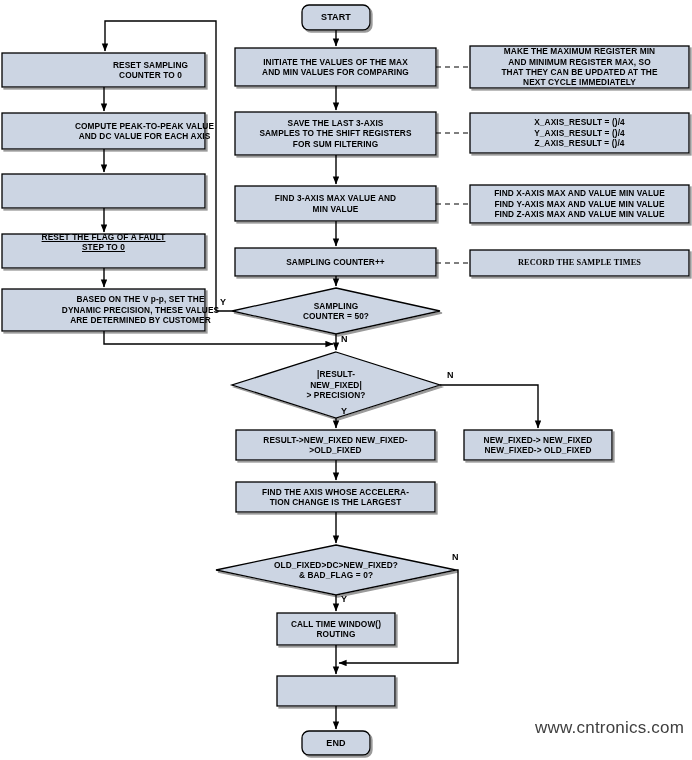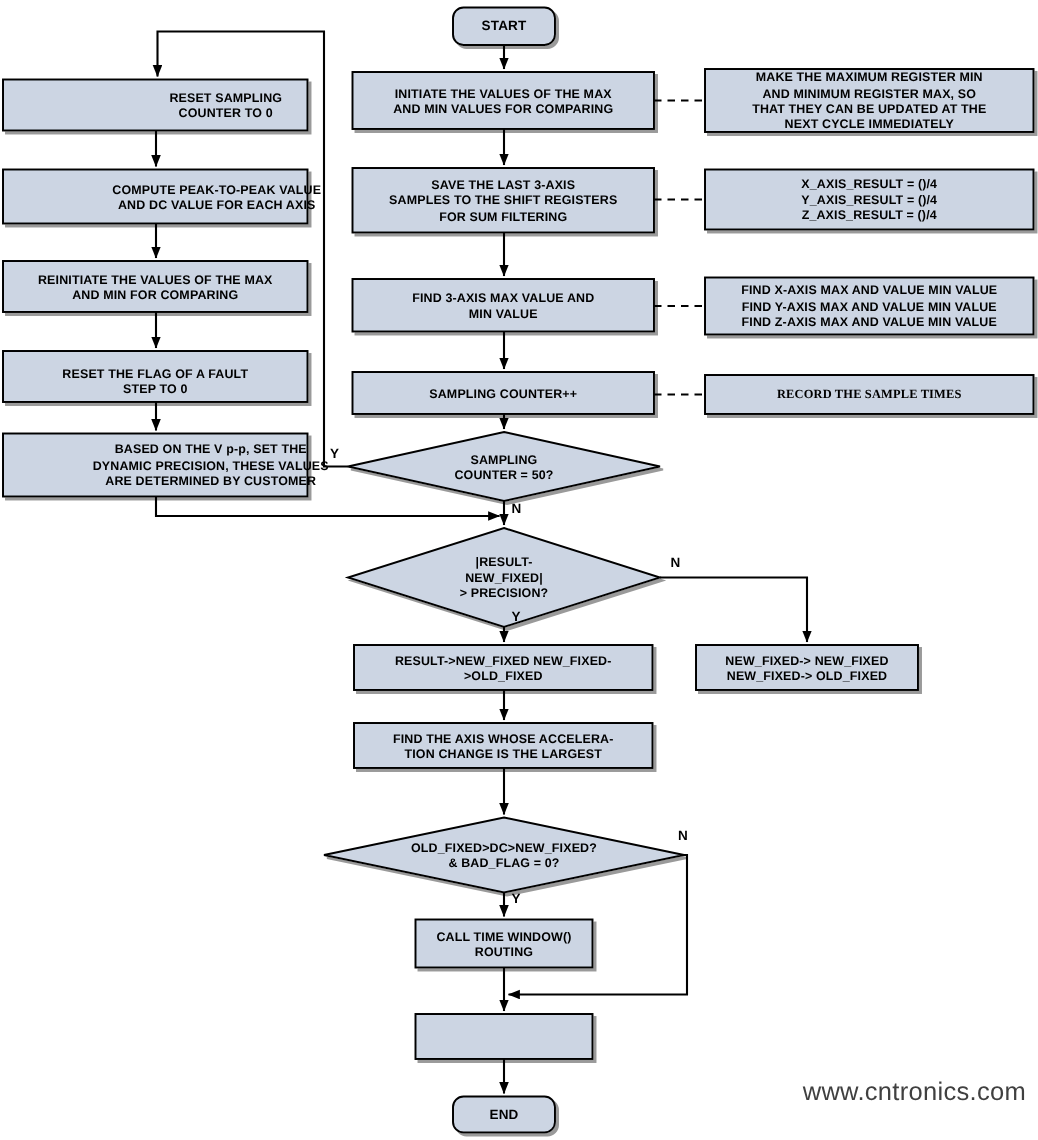--- a/index.html
+++ b/index.html
@@ -144,24 +144,22 @@
 
 
   <div class="node-label" style="left:302px;top:731px;width:68px;height:24px;font-size:9px;">END</div>
 
   <div class="node-label" style="left:2px;top:53px;width:203px;height:34px;margin-left:47px;">RESET SAMPLING
 COUNTER TO 0</div>
 
   <div class="node-label" style="left:2px;top:113px;width:203px;height:36px;padding-left:41px;">COMPUTE PEAK-TO-PEAK VALUE
 AND DC VALUE FOR EACH AXIS</div>
 
-  <div class="node-label" style="left:2px;top:174px;width:203px;height:34px;">REINITIATE THE VALUES OF THE MAX
-AND MIN FOR COMPARING</div>
 
-  <div class="node-label" style="left:2px;top:242px;width:203px;height:24px;">RESET THE FLAG OF A FAULT
+  <div class="node-label" style="left:2px;top:230px;width:203px;height:24px;text-decoration:underline;">RESET THE FLAG OF A FAULT
 STEP TO 0</div>
 
   <div class="node-label" style="left:2px;top:289px;width:203px;height:42px;margin-left:37px;">BASED ON THE V p-p, SET THE
 DYNAMIC PRECISION, THESE VALUES
 ARE DETERMINED BY CUSTOMER</div>
 
   <div class="node-label" style="left:470px;top:46px;width:219px;height:42px;">MAKE THE MAXIMUM REGISTER MIN
 AND MINIMUM REGISTER MAX, SO
 THAT THEY CAN BE UPDATED AT THE
 NEXT CYCLE IMMEDIATELY</div>

